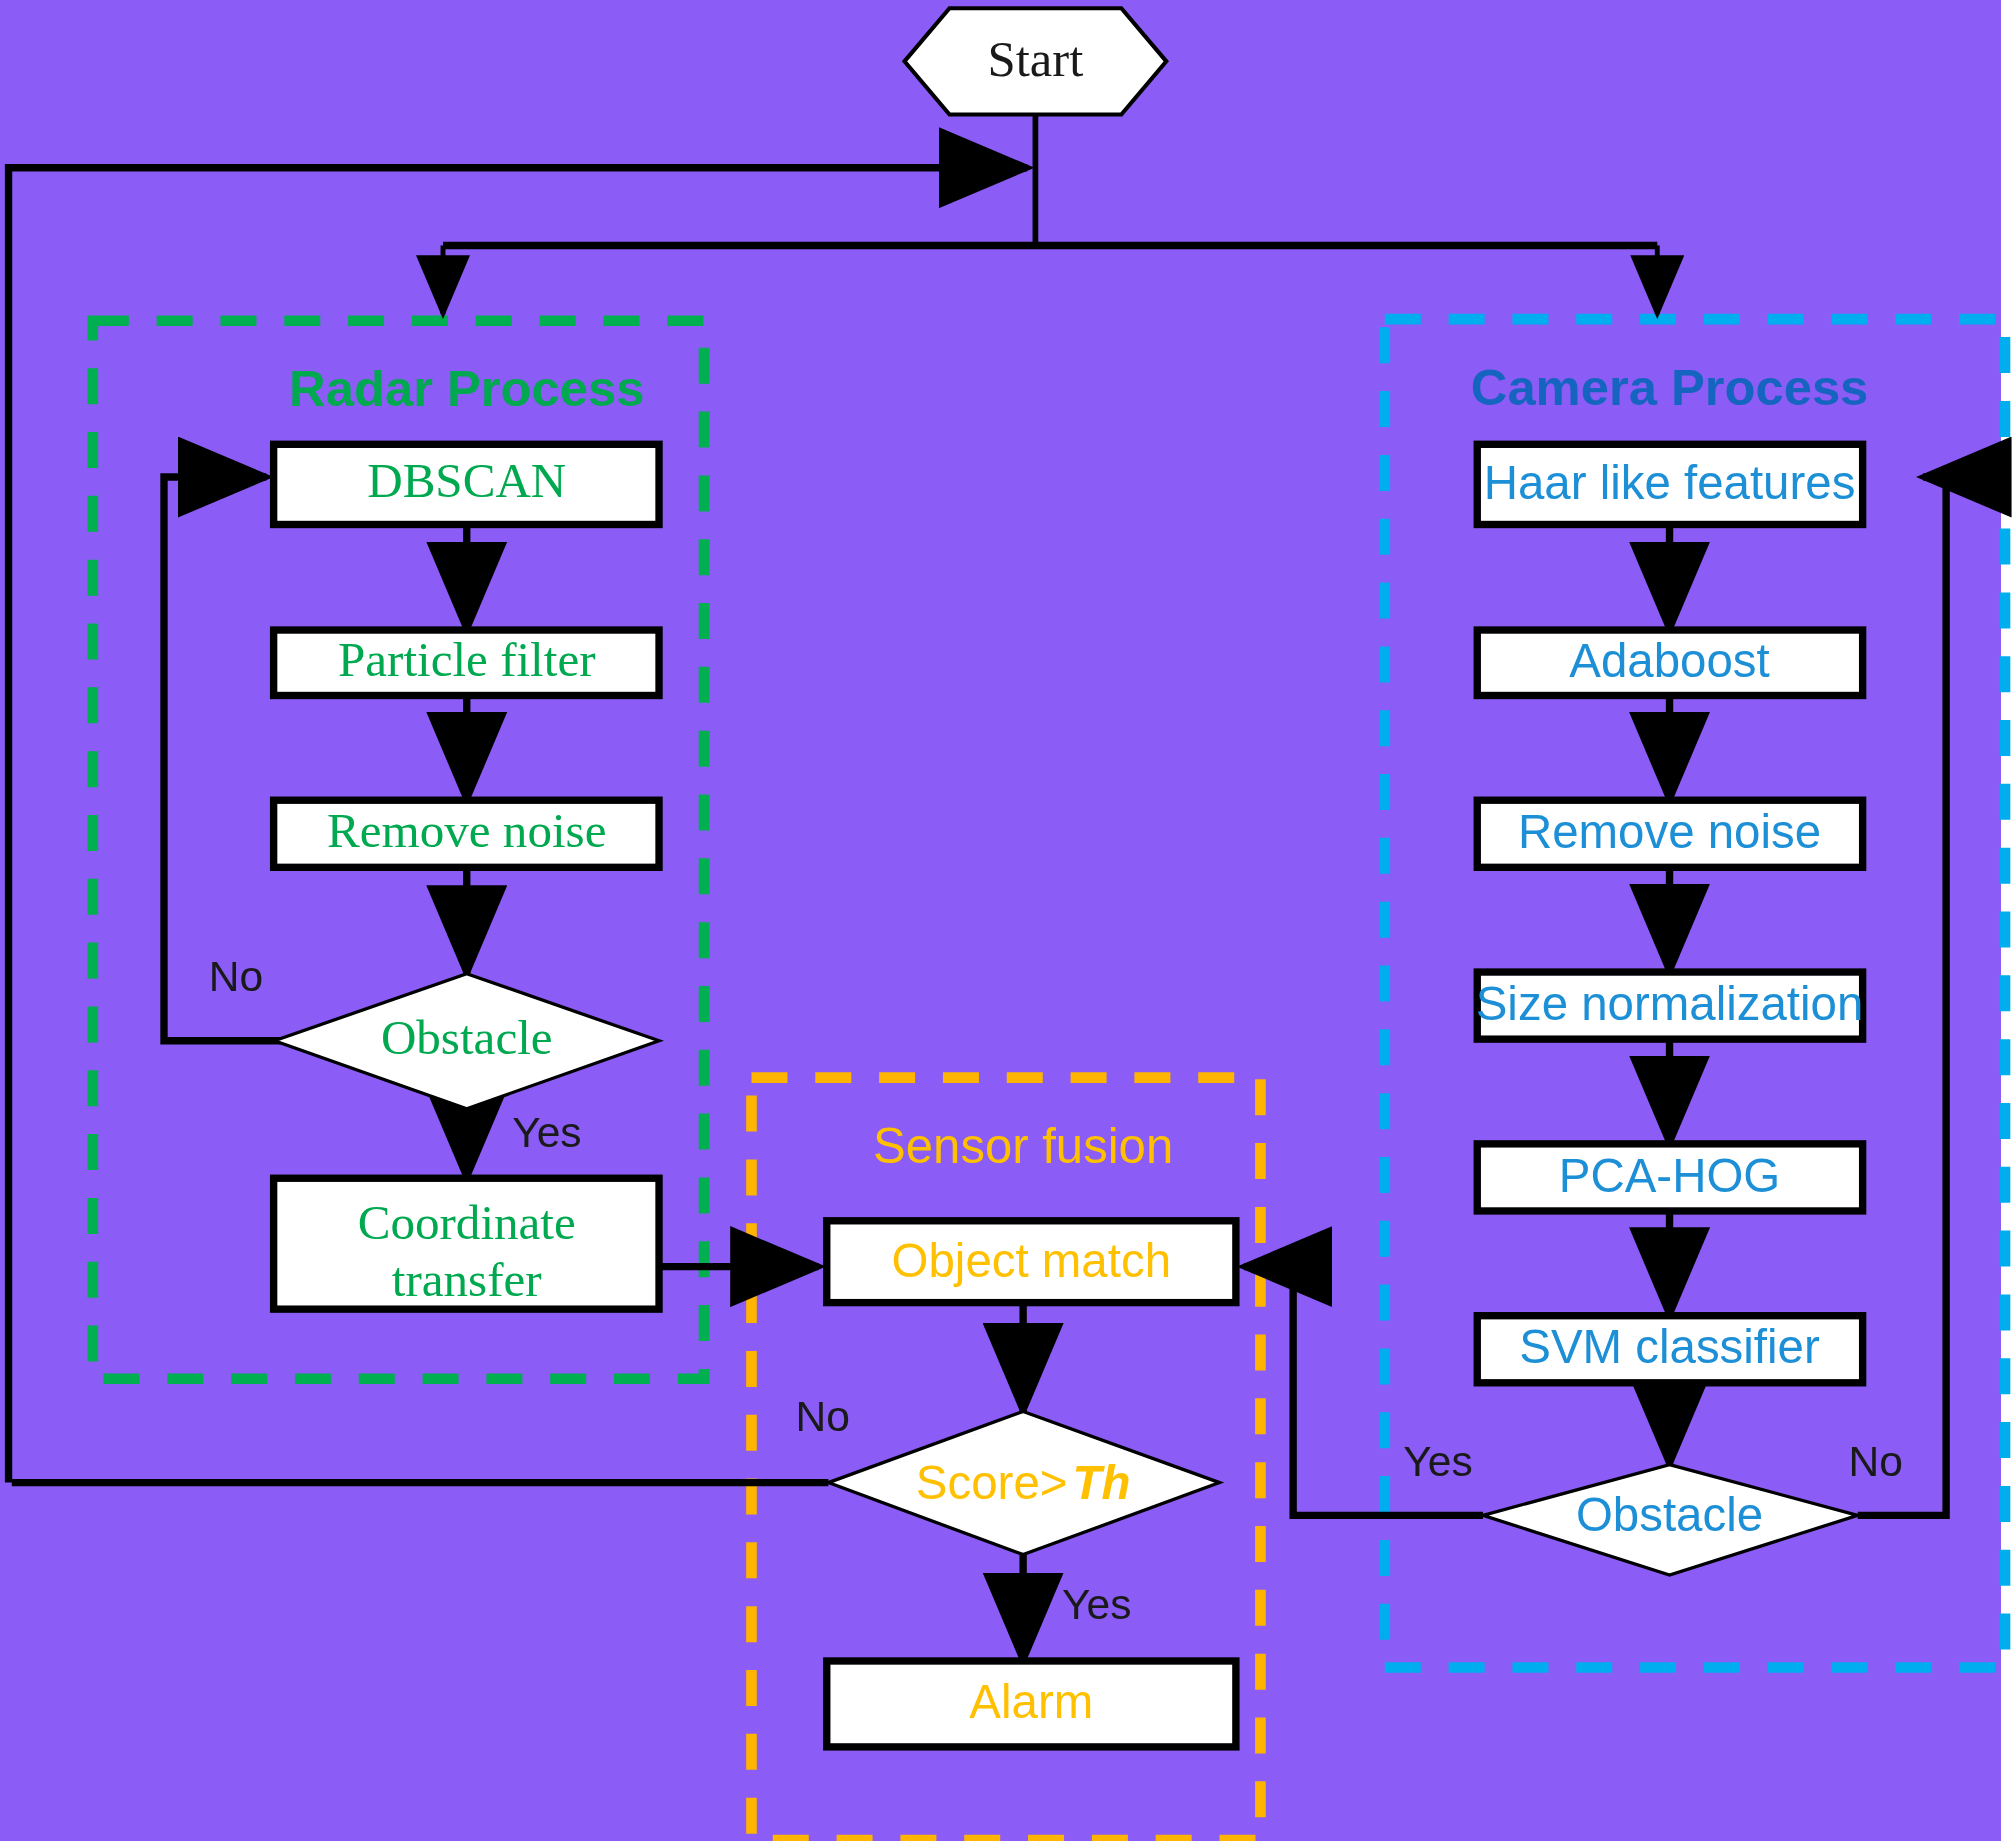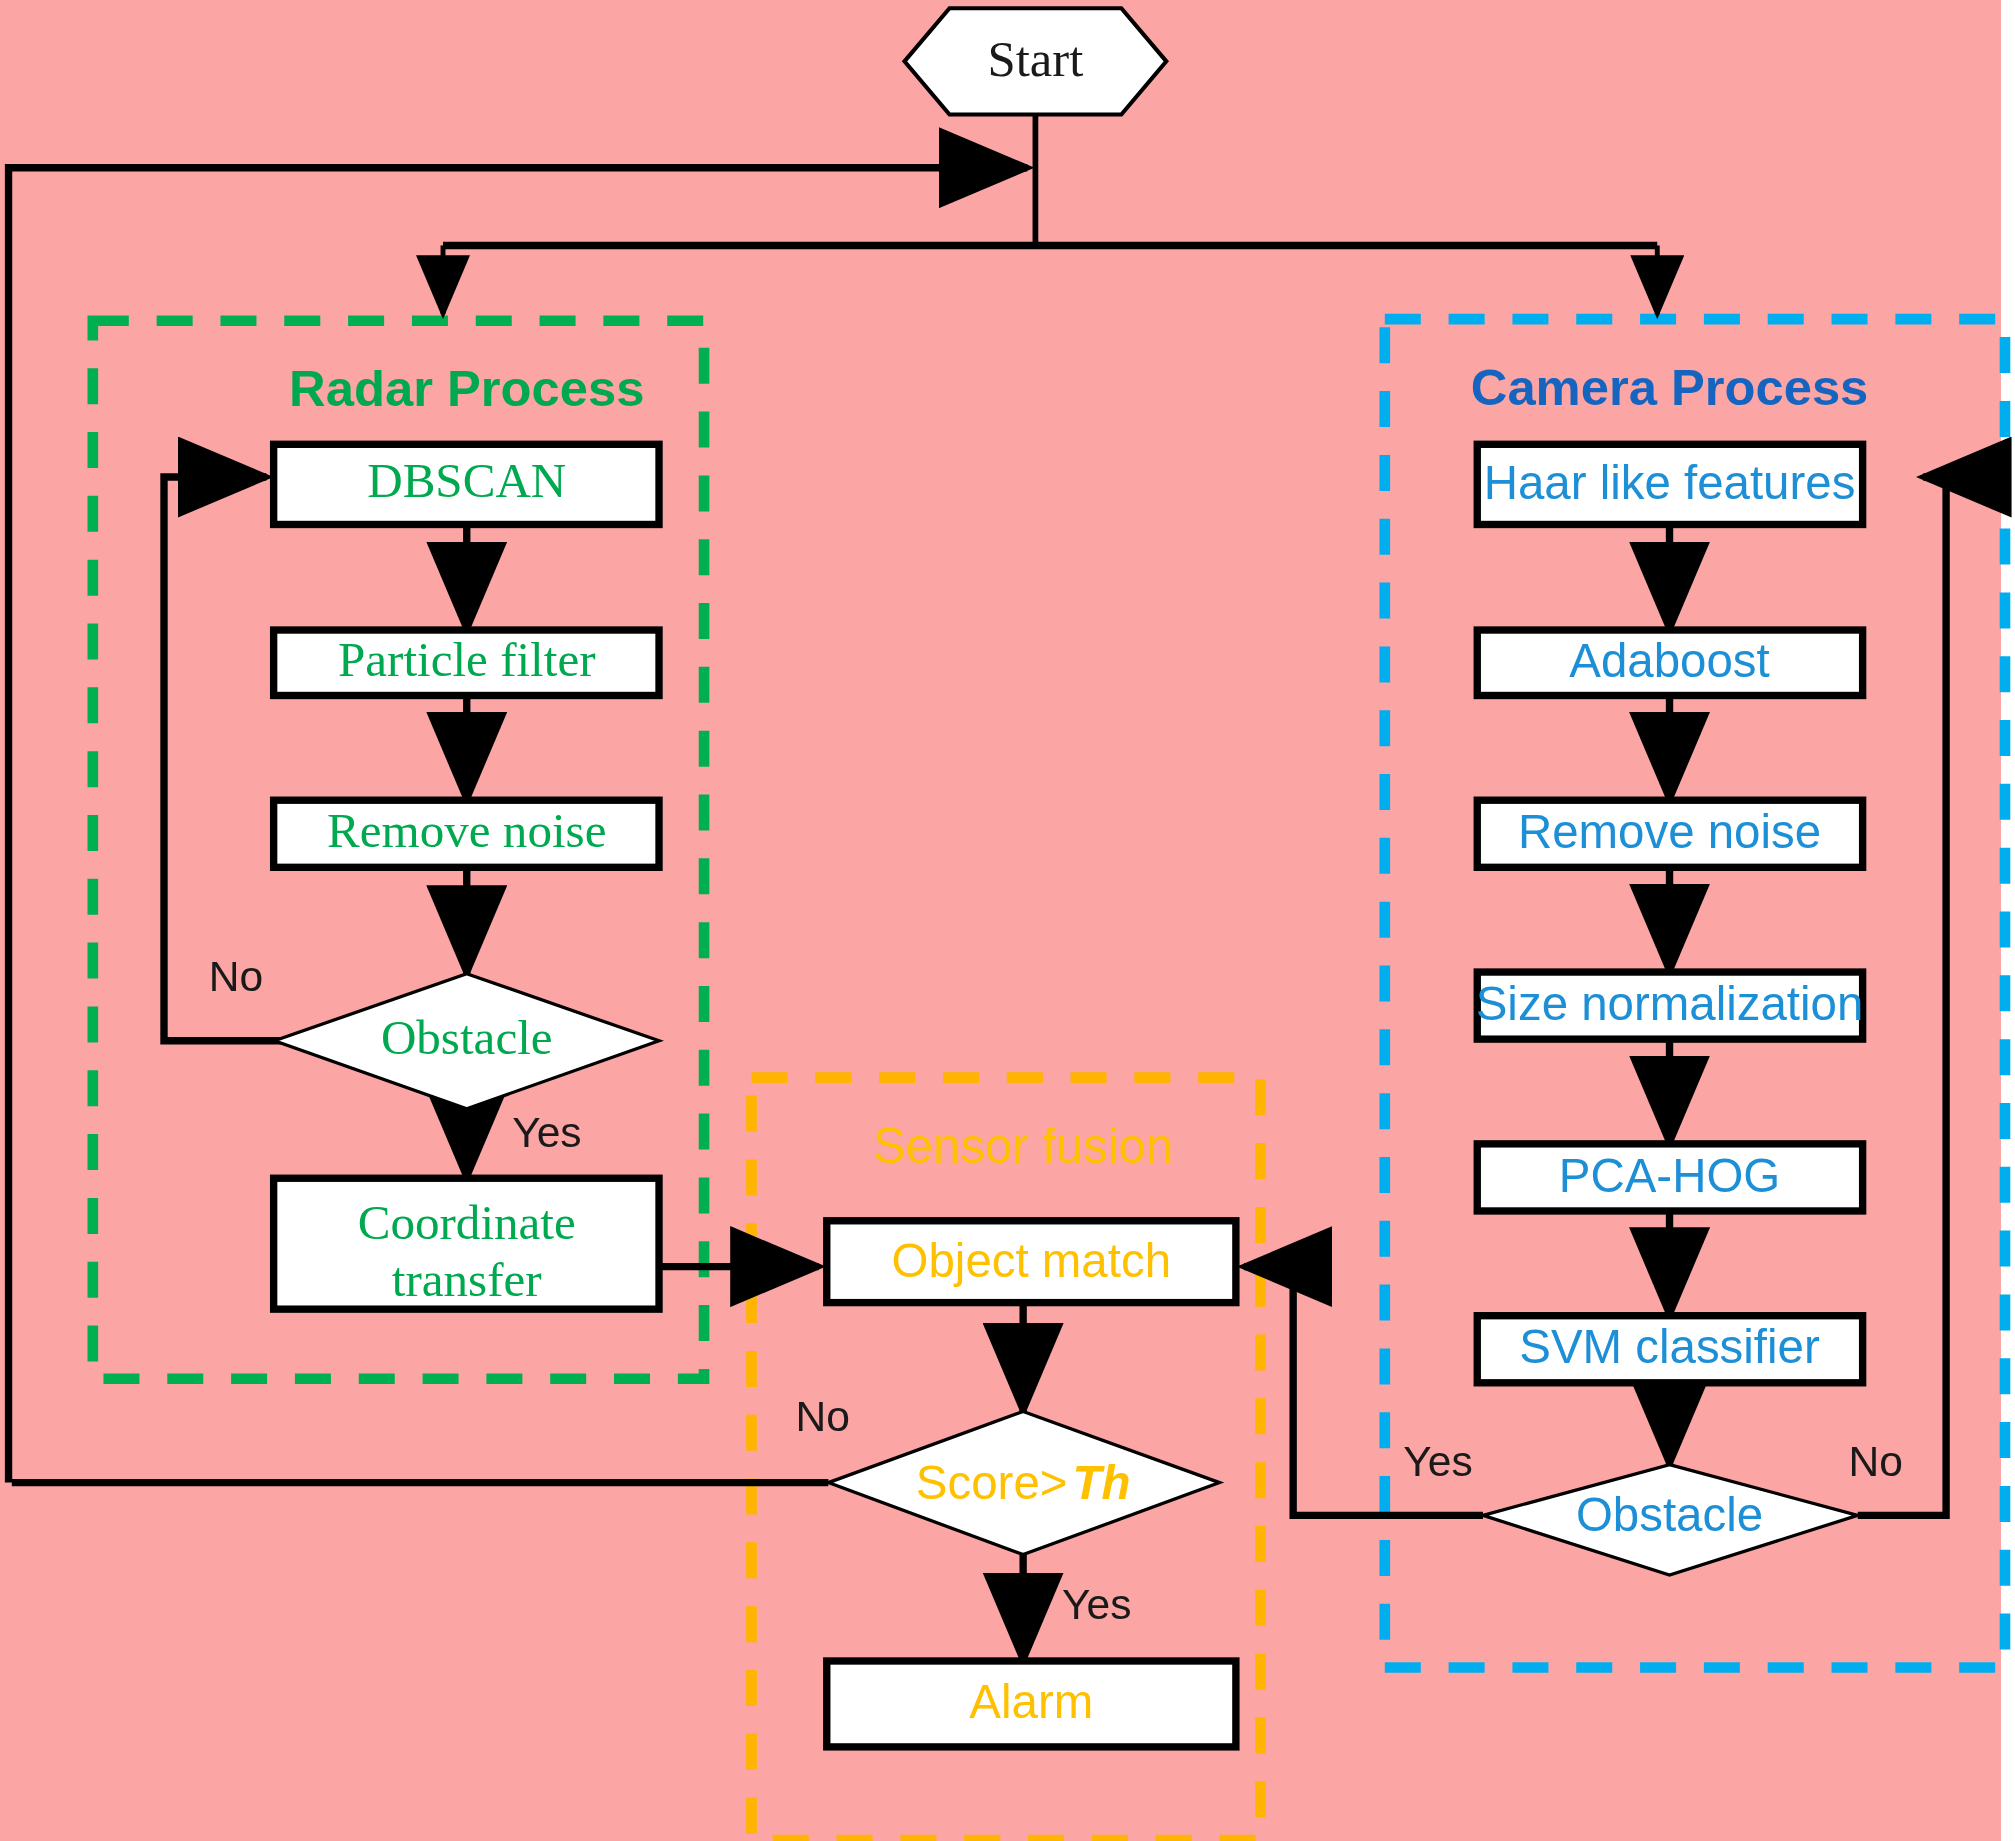--- a/index.html
+++ b/index.html
@@ -1,18 +1,18 @@
 <!DOCTYPE html>
 <html style="font-size:13px"><head>
 <meta charset="utf-8">
 <style>
   html,body{margin:0;padding:0;background:#ffffff;}
   body{width:2016px;height:1841px;overflow:hidden;
        font-family:"Liberation Sans",sans-serif;}
-  #stage{position:relative;width:2001px;height:1841px;background:#fca5a5;}
+  #stage{position:relative;width:2001px;height:1841px;background:#8b5cf6;}
   svg{position:absolute;left:0;top:0;width:2016px;height:1841px;}
   .nodeLabel{dominant-baseline:middle;text-anchor:middle;}
   .serif{font-family:"Liberation Serif",serif;}
   .sans{font-family:"Liberation Sans",sans-serif;}
   .edgeLbl{font-family:"Liberation Sans",sans-serif;fill:#1a1a1a;
            font-size:52px;text-anchor:middle;dominant-baseline:middle;}
 </style>
 </head>
 <body>
 

